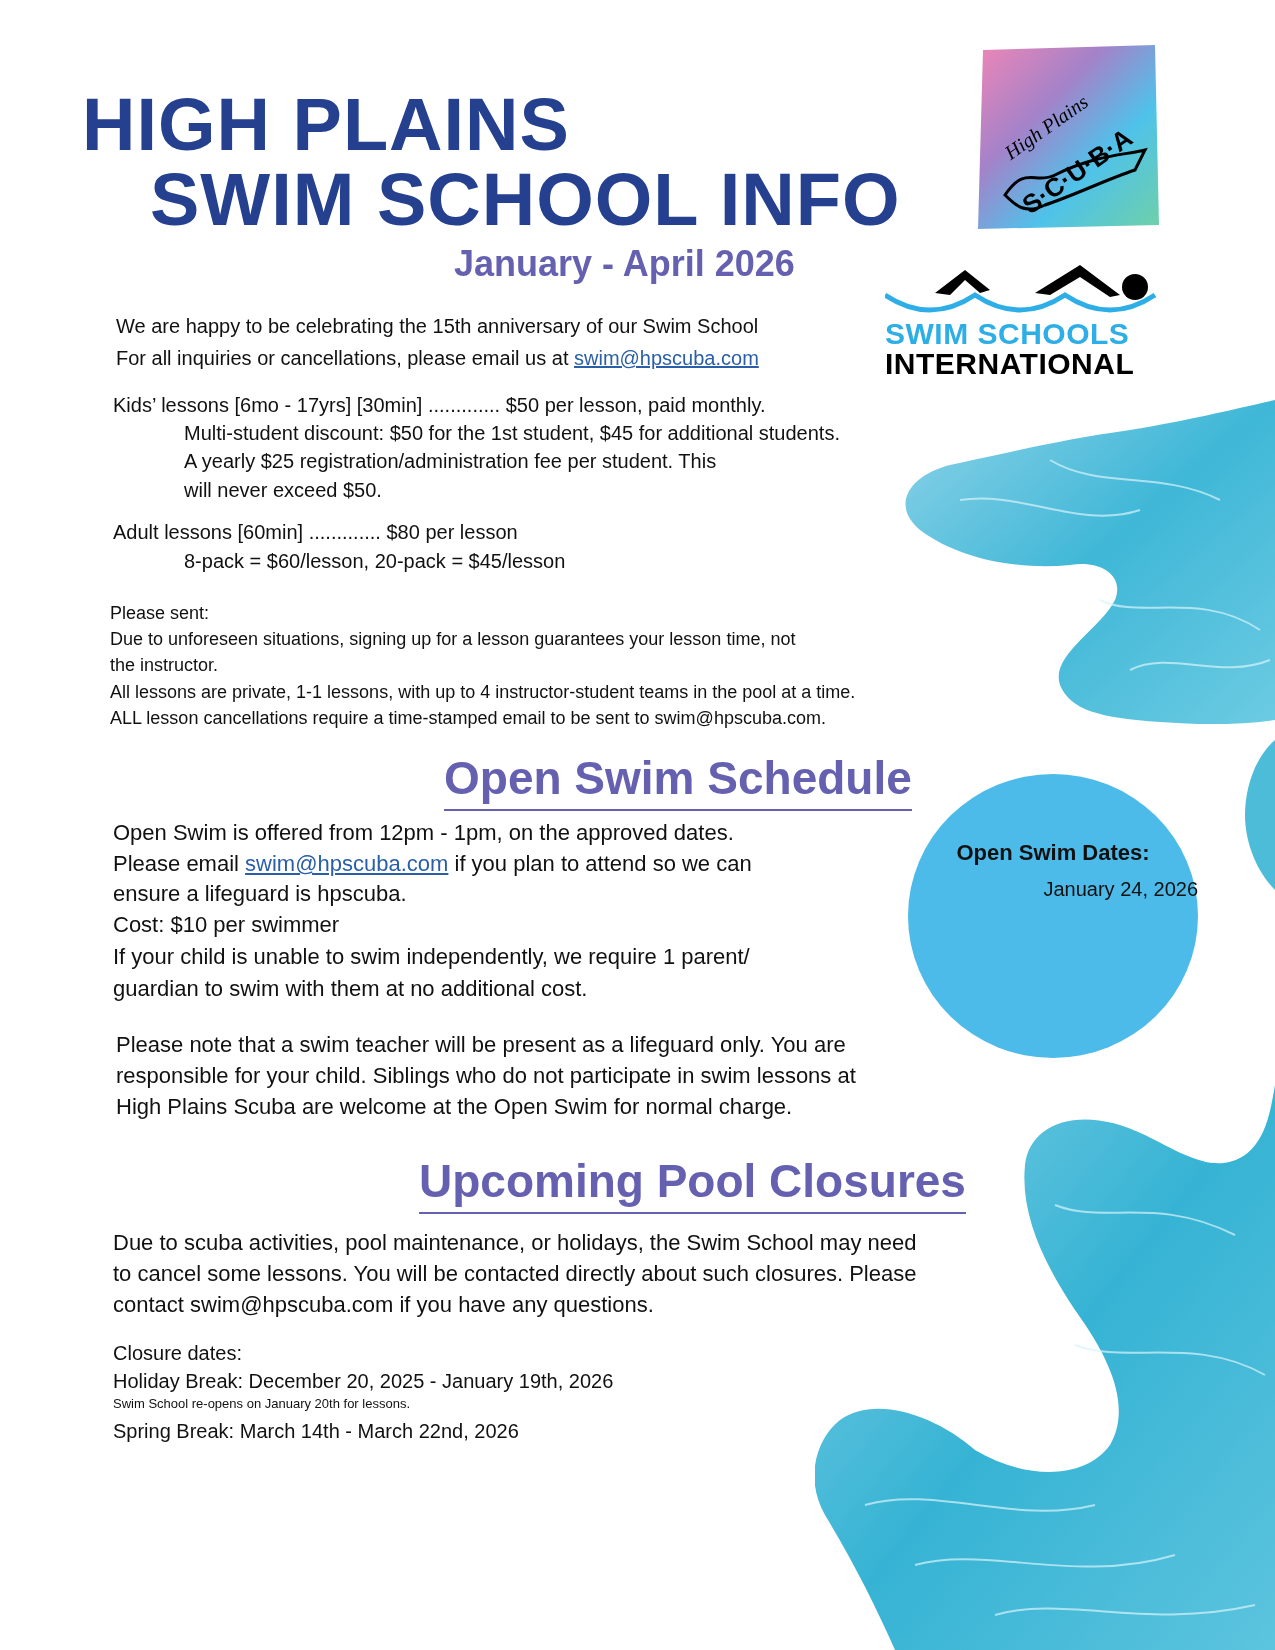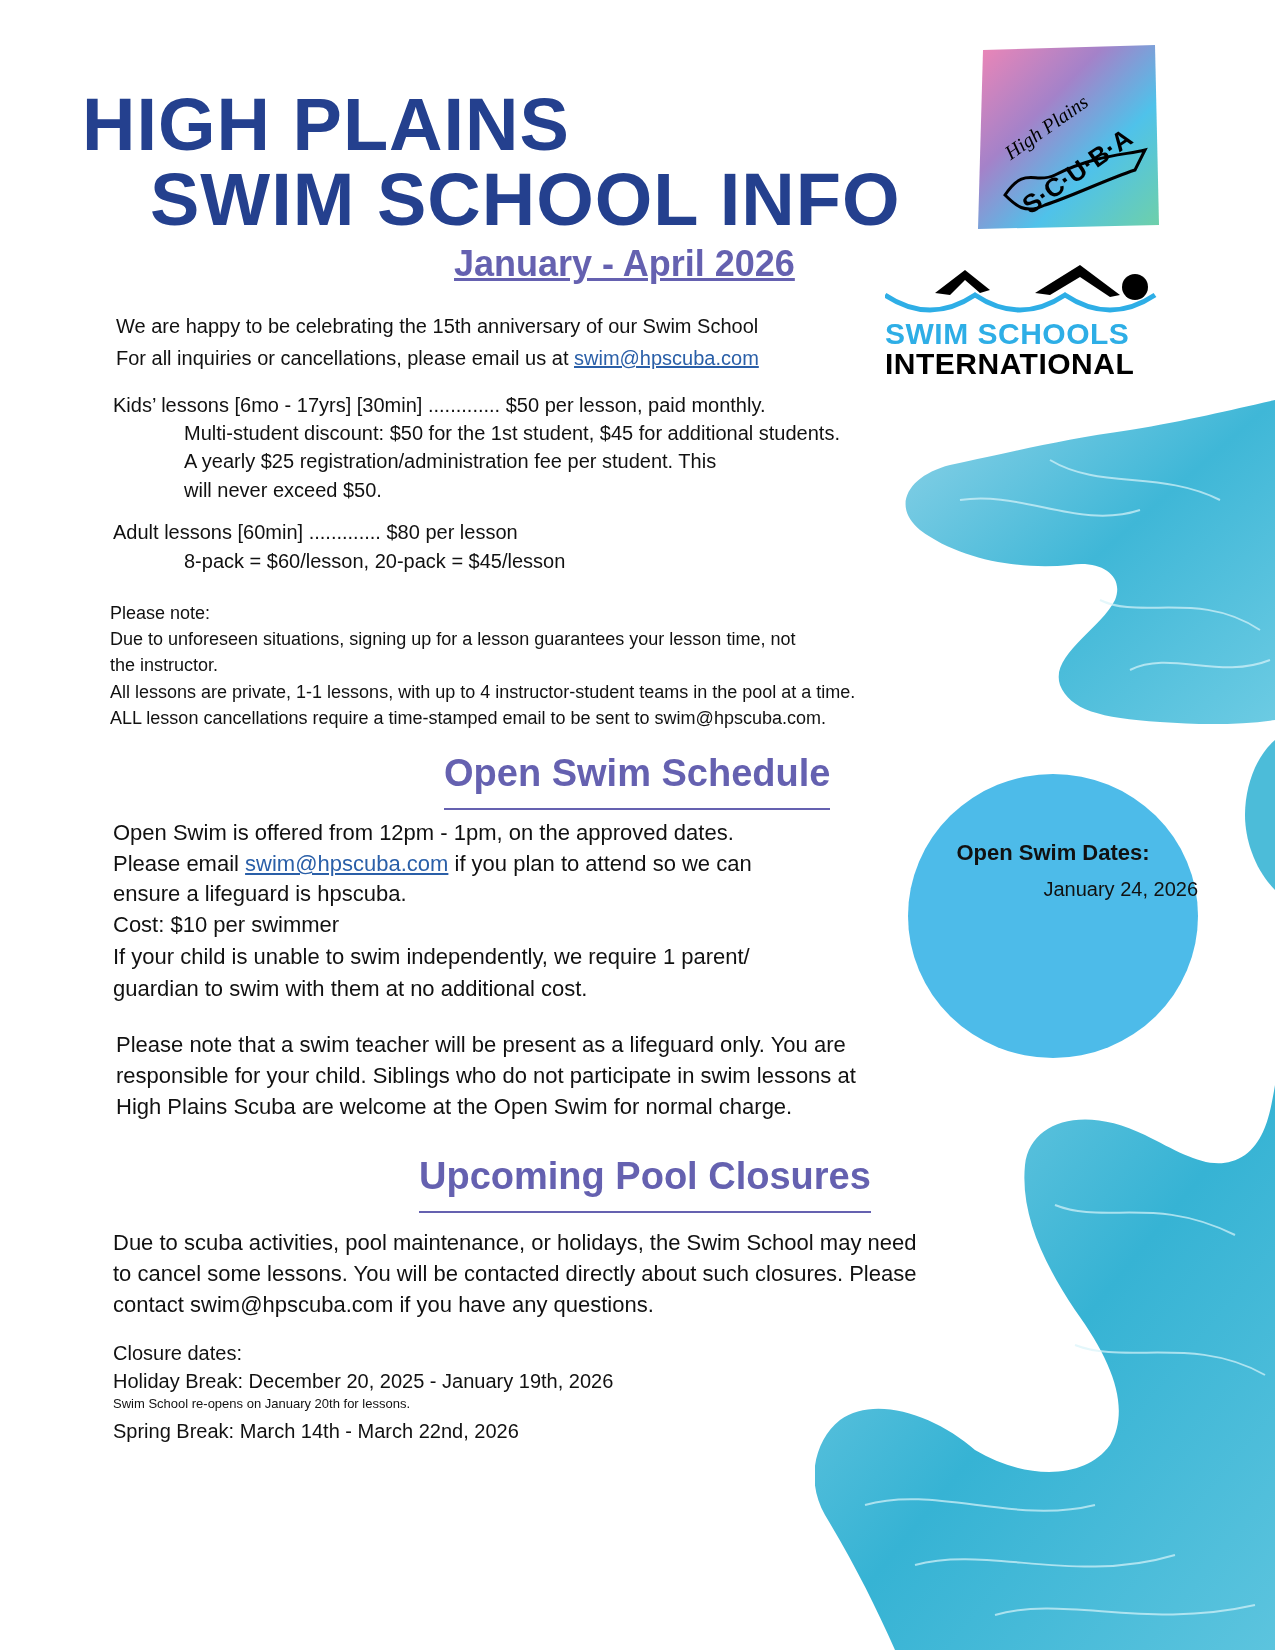--- a/index.html
+++ b/index.html
@@ -2,28 +2,28 @@
 <html><head>
 <meta charset="utf-8">
 <style>
   html, body { margin: 0; padding: 0; background: #ffffff; }
   body { width: 1275px; height: 1650px; position: relative; overflow: hidden;
          font-family: "Liberation Sans", sans-serif; color: #111; }
   .abs { position: absolute; }
   .water { position: absolute; }
   .title-line { font-family: "Liberation Sans", sans-serif; font-weight: 700; color: #24408e;
                 font-size: 74px; line-height: 1; letter-spacing: 1px; white-space: nowrap; }
-  .subtitle { color: #6561b0; font-weight: 700; font-size: 36px; white-space: nowrap; text-decoration: underline; }
+  .subtitle { color: #6561b0; font-weight: 700; font-size: 36px; white-space: nowrap; }
   .txt { font-size: 20px; white-space: nowrap; line-height: 1; }
   .txt-lg { font-size: 22px; white-space: nowrap; line-height: 1; }
   .txt-sm { font-size: 18px; white-space: nowrap; line-height: 1; }
   .b { font-weight: 400; }
   .link { color: #2a5fa8; text-decoration: underline; cursor: pointer; }
-  .section-title { color: #6561b0; font-weight: 700; font-size: 38px; white-space: nowrap;
-                   border-bottom: 2px solid #6561b0; padding-bottom: 12px; line-height: 1.15; }
+  .section-title { color: #6561b0; font-weight: 700; font-size: 46px; white-space: nowrap;
+                   border-bottom: 2px solid #6561b0; padding-bottom: 4px; line-height: 1.15; }
   .circle { position: absolute; left: 908px; top: 774px; width: 290px; height: 284px; border-radius: 50%;
             background: #4dbbe9; text-align: center; }
   .circle .ct { font-weight: 700; font-size: 22px; margin-top: 66px; }
   .circle .cd { font-size: 20px; line-height: 30px; text-align: right; }
   .tiny { font-size: 13px; white-space: nowrap; }
 </style>
 </head>
 <body>
 
 <svg class="water" style="left:900px;top:400px" width="375" height="330" viewBox="0 0 375 330">
@@ -96,21 +96,21 @@
 </div>
 <div class="abs txt" style="left:184px;top:423px">Multi-student discount: $50 for the 1st student, $45 for additional students.</div>
 <div class="abs txt" style="left:184px;top:451px">A yearly $25 registration/administration fee per student. This</div>
 <div class="abs txt" style="left:184px;top:480px">will never exceed $50.</div>
 
 <div class="abs txt" style="left:113px;top:522px">
   <span class="b">Adult lessons [60min]</span><span> ............. $80 per lesson</span>
 </div>
 <div class="abs txt" style="left:184px;top:551px">8-pack = $60/lesson, 20-pack = $45/lesson</div>
 
-<div class="abs txt-sm b" style="left:110px;top:604px">Please note:</div>
+<div class="abs txt-sm b" style="left:110px;top:604px">Please sent:</div>
 <div class="abs txt-sm" style="left:110px;top:630px">Due to unforeseen situations, signing up for a lesson guarantees your lesson time, not</div>
 <div class="abs txt-sm" style="left:110px;top:656px">the instructor.</div>
 <div class="abs txt-sm" style="left:110px;top:683px">All lessons are private, 1-1 lessons, with up to 4 instructor-student teams in the pool at a time.</div>
 <div class="abs txt-sm" style="left:110px;top:709px">ALL lesson cancellations require a time-stamped email to be sent to swim@hpscuba.com.</div>
 
 <div class="abs section-title" style="left:444px;top:752px">Open Swim Schedule</div>
 <div class="abs txt-lg" style="left:113px;top:822px">Open Swim is offered from 12pm - 1pm, on the approved dates.</div>
 <div class="abs txt-lg" style="left:113px;top:853px">
   <span>Please email </span><span class="link">swim@hpscuba.com</span><span> if you plan to attend so we can</span>
 </div>

